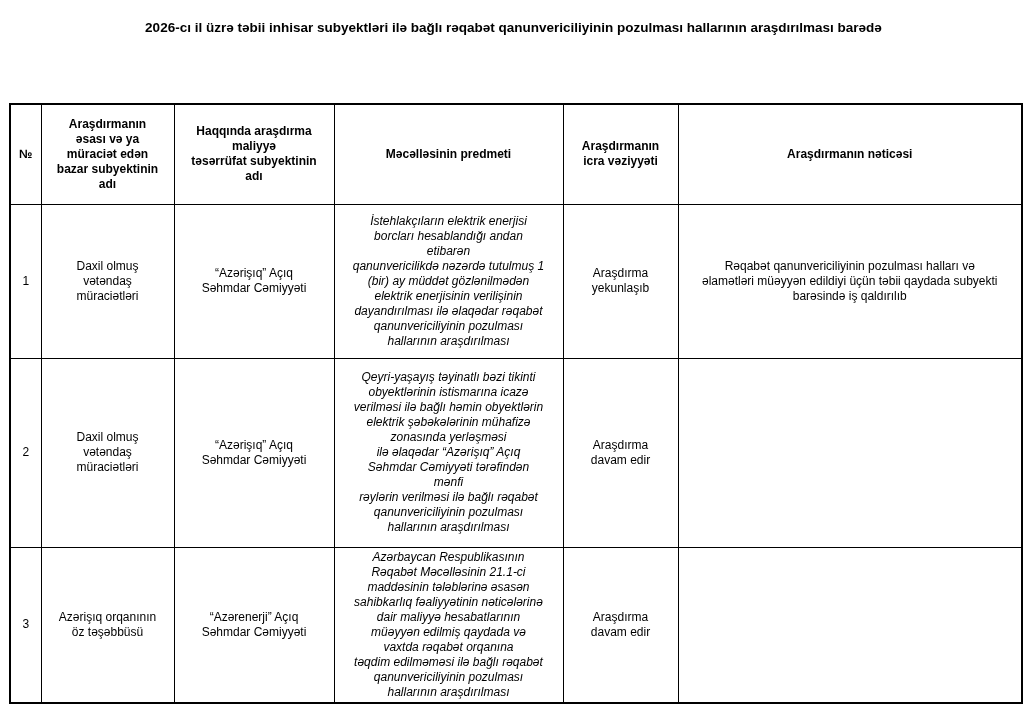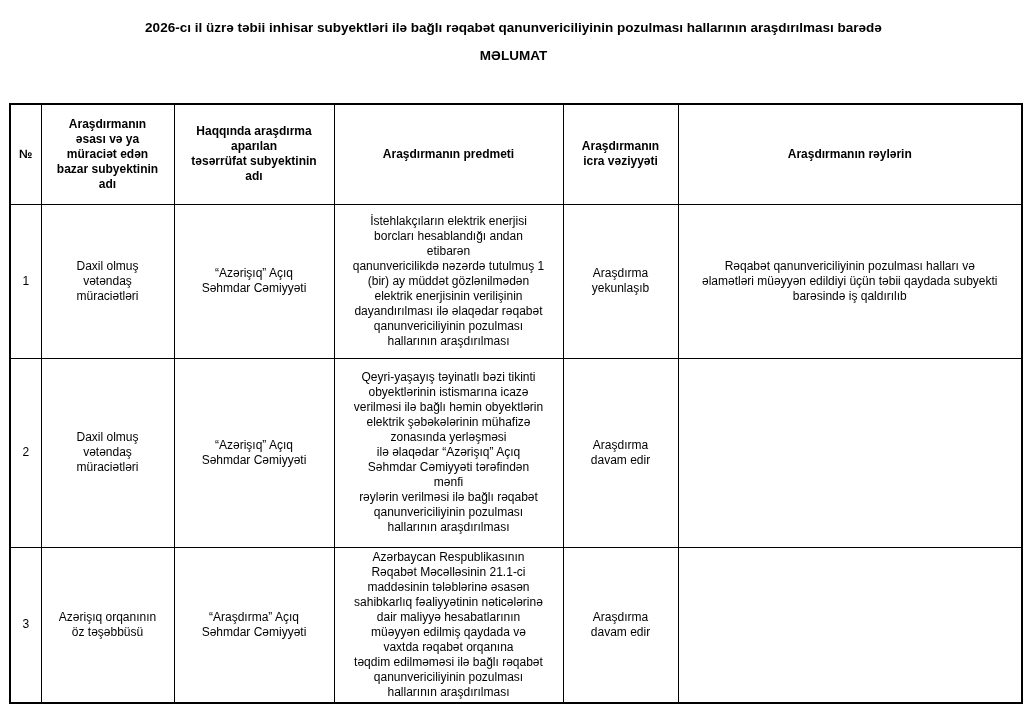--- a/index.html
+++ b/index.html
@@ -51,61 +51,60 @@
     word-wrap: break-word;
     color: #000000;
   }
   table.report th {
     font-weight: bold;
   }
   tr.header-row { height: 100px; }
   tr.row-1 { height: 154px; }
   tr.row-2 { height: 189px; }
   tr.row-3 { height: 152px; }
-  td.predmet { padding: 2px 2px; }
+  td.predmet { padding: 2px 2px; font-style: italic; }
   td.num-top {
     vertical-align: top;
     padding-top: 28px;
   }
 </style>
 </head>
 <body>
 
 <div class="page">
 
   <div class="doc-title">
     <div>2026-cı il üzrə təbii inhisar subyektləri ilə bağlı rəqabət qanunvericiliyinin pozulması hallarının araşdırılması barədə</div>
-    <div>MƏLUMAT</div>
   </div>
 
   <table class="report">
     <colgroup>
       <col style="width:31px">
       <col style="width:133px">
       <col style="width:160px">
       <col style="width:229px">
       <col style="width:115px">
       <col style="width:344px">
     </colgroup>
     <tbody>
       <tr class="header-row">
         <th>№</th>
         <th>Araşdırmanın
 əsası və ya
 müraciət edən
 bazar subyektinin
 adı</th>
         <th>Haqqında araşdırma
-aparılan
+maliyyə
 təsərrüfat subyektinin
 adı</th>
-        <th>Araşdırmanın predmeti</th>
+        <th>Məcəlləsinin predmeti</th>
         <th>Araşdırmanın
 icra vəziyyəti</th>
-        <th>Araşdırmanın rəylərin</th>
+        <th>Araşdırmanın nəticəsi</th>
       </tr>
 
       <tr class="row-1">
         <td class="num-top">1</td>
         <td>Daxil olmuş
 vətəndaş
 müraciətləri</td>
         <td>“Azərişıq” Açıq
 Səhmdar Cəmiyyəti</td>
         <td class="predmet">İstehlakçıların elektrik enerjisi
@@ -144,21 +143,21 @@
 hallarının araşdırılması</td>
         <td>Araşdırma
 davam edir</td>
         <td></td>
       </tr>
 
       <tr class="row-3">
         <td>3</td>
         <td>Azərişıq orqanının
 öz təşəbbüsü</td>
-        <td>“Araşdırma” Açıq
+        <td>“Azərenerji” Açıq
 Səhmdar Cəmiyyəti</td>
         <td class="predmet">Azərbaycan Respublikasının
 Rəqabət Məcəlləsinin 21.1-ci
 maddəsinin tələblərinə əsasən
 sahibkarlıq fəaliyyətinin nəticələrinə
 dair maliyyə hesabatlarının
 müəyyən edilmiş qaydada və
 vaxtda rəqabət orqanına
 təqdim edilməməsi ilə bağlı rəqabət
 qanunvericiliyinin pozulması

